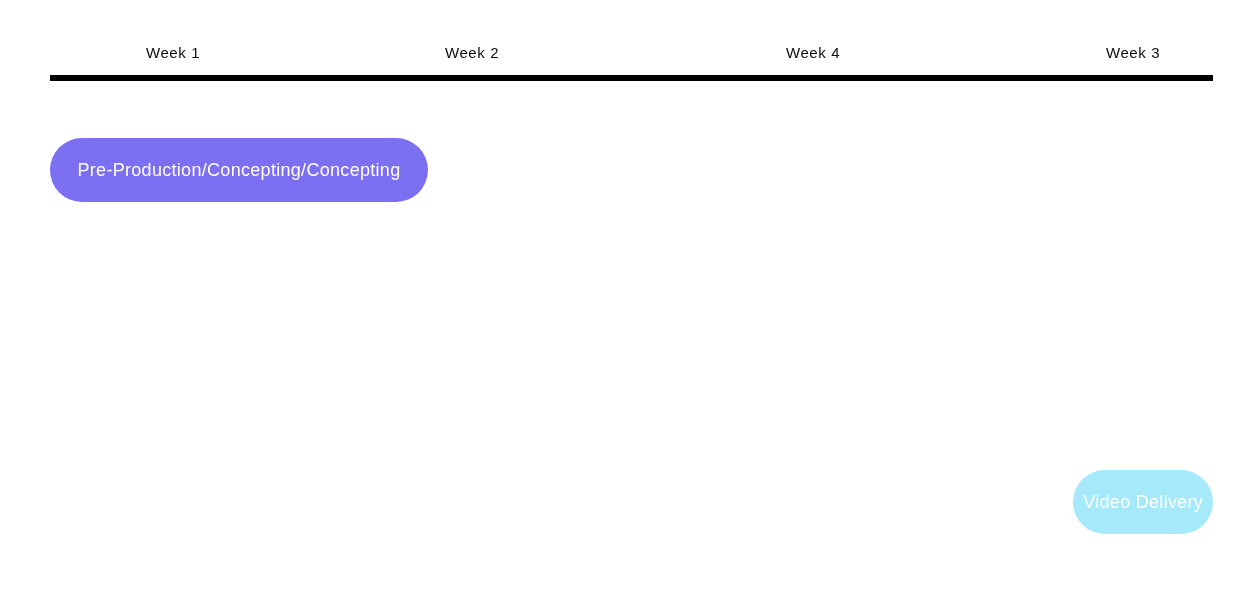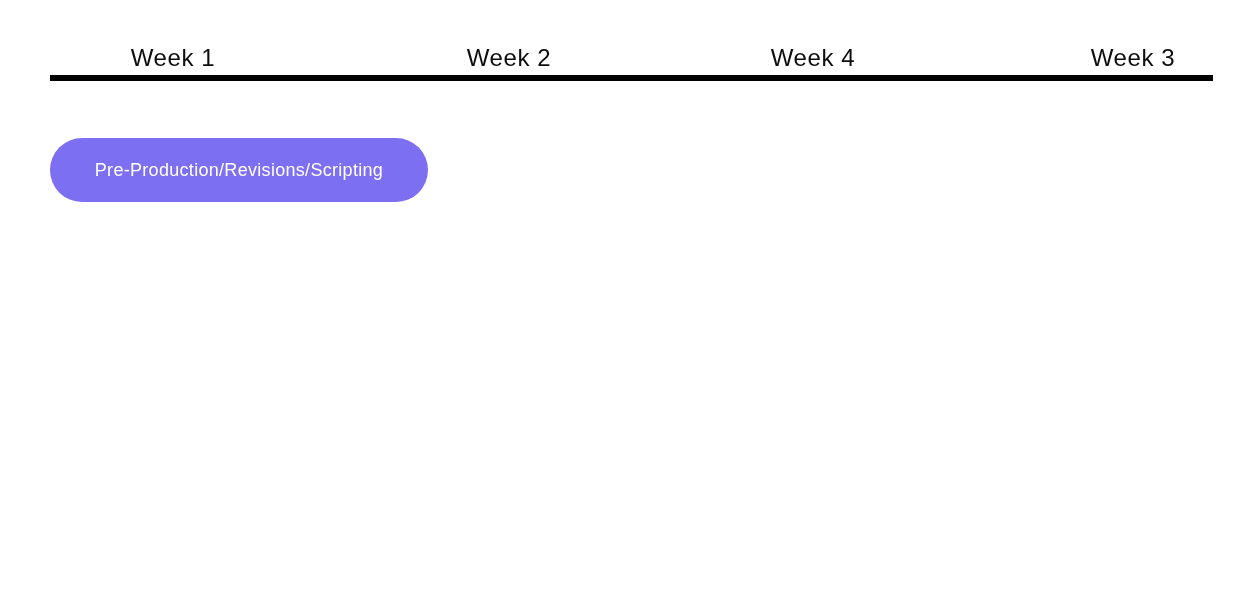--- a/index.html
+++ b/index.html
@@ -12,21 +12,21 @@
     position: relative;
     width: 1260px;
     height: 592px;
     background: #ffffff;
     overflow: hidden;
   }
   .week-label {
     position: absolute;
     top: 44px;
     transform: translateX(-50%);
-    font-size: 24px;
+    font-size: 15px;
     letter-spacing: 0.6px;
     color: #0d0d0d;
     white-space: nowrap;
   }
   .axis-line {
     position: absolute;
     top: 75px;
     left: 50px;
     width: 1163px;
     height: 6px;
@@ -44,22 +44,23 @@
     color: #ffffff;
   }
 </style>
 </head>
 <body>
 
 <div class="stage">
 
   <div>
     <div class="week-label" style="left: 173px;">Week 1</div>
-    <div class="week-label" style="left: 509px;">Week 2</div>
+    <div class="week-label" style="left: 472px;">Week 2</div>
     <div class="week-label" style="left: 813px;">Week 4</div>
     <div class="week-label" style="left: 1133px;">Week 3</div>
   </div>
 
   <div class="axis-line" style="background: rgb(0, 0, 0);"></div>
 
-  <div class="task-bar" style="left: 50px; width: 377.975px; top: 138px; height: 64px; background: rgb(124, 111, 242); color: rgb(255, 255, 255);">Pre-Production/Revisions/Scripting</div>
+  <div class="task-bar" style="left: 50px; width: 377.975px; top: 138px; height: 64px; background: rgb(124, 111, 242); color: rgb(255, 255, 255);">Pre-Production/Concepting/Concepting</div>
+  <div class="task-bar" style="left: 1073.44px; width: 139.56px; top: 470.1px; height: 64px; background: rgb(166, 233, 251); color: rgb(255, 255, 255);">Video Delivery</div>
 
 </div>
 
 </body></html>

